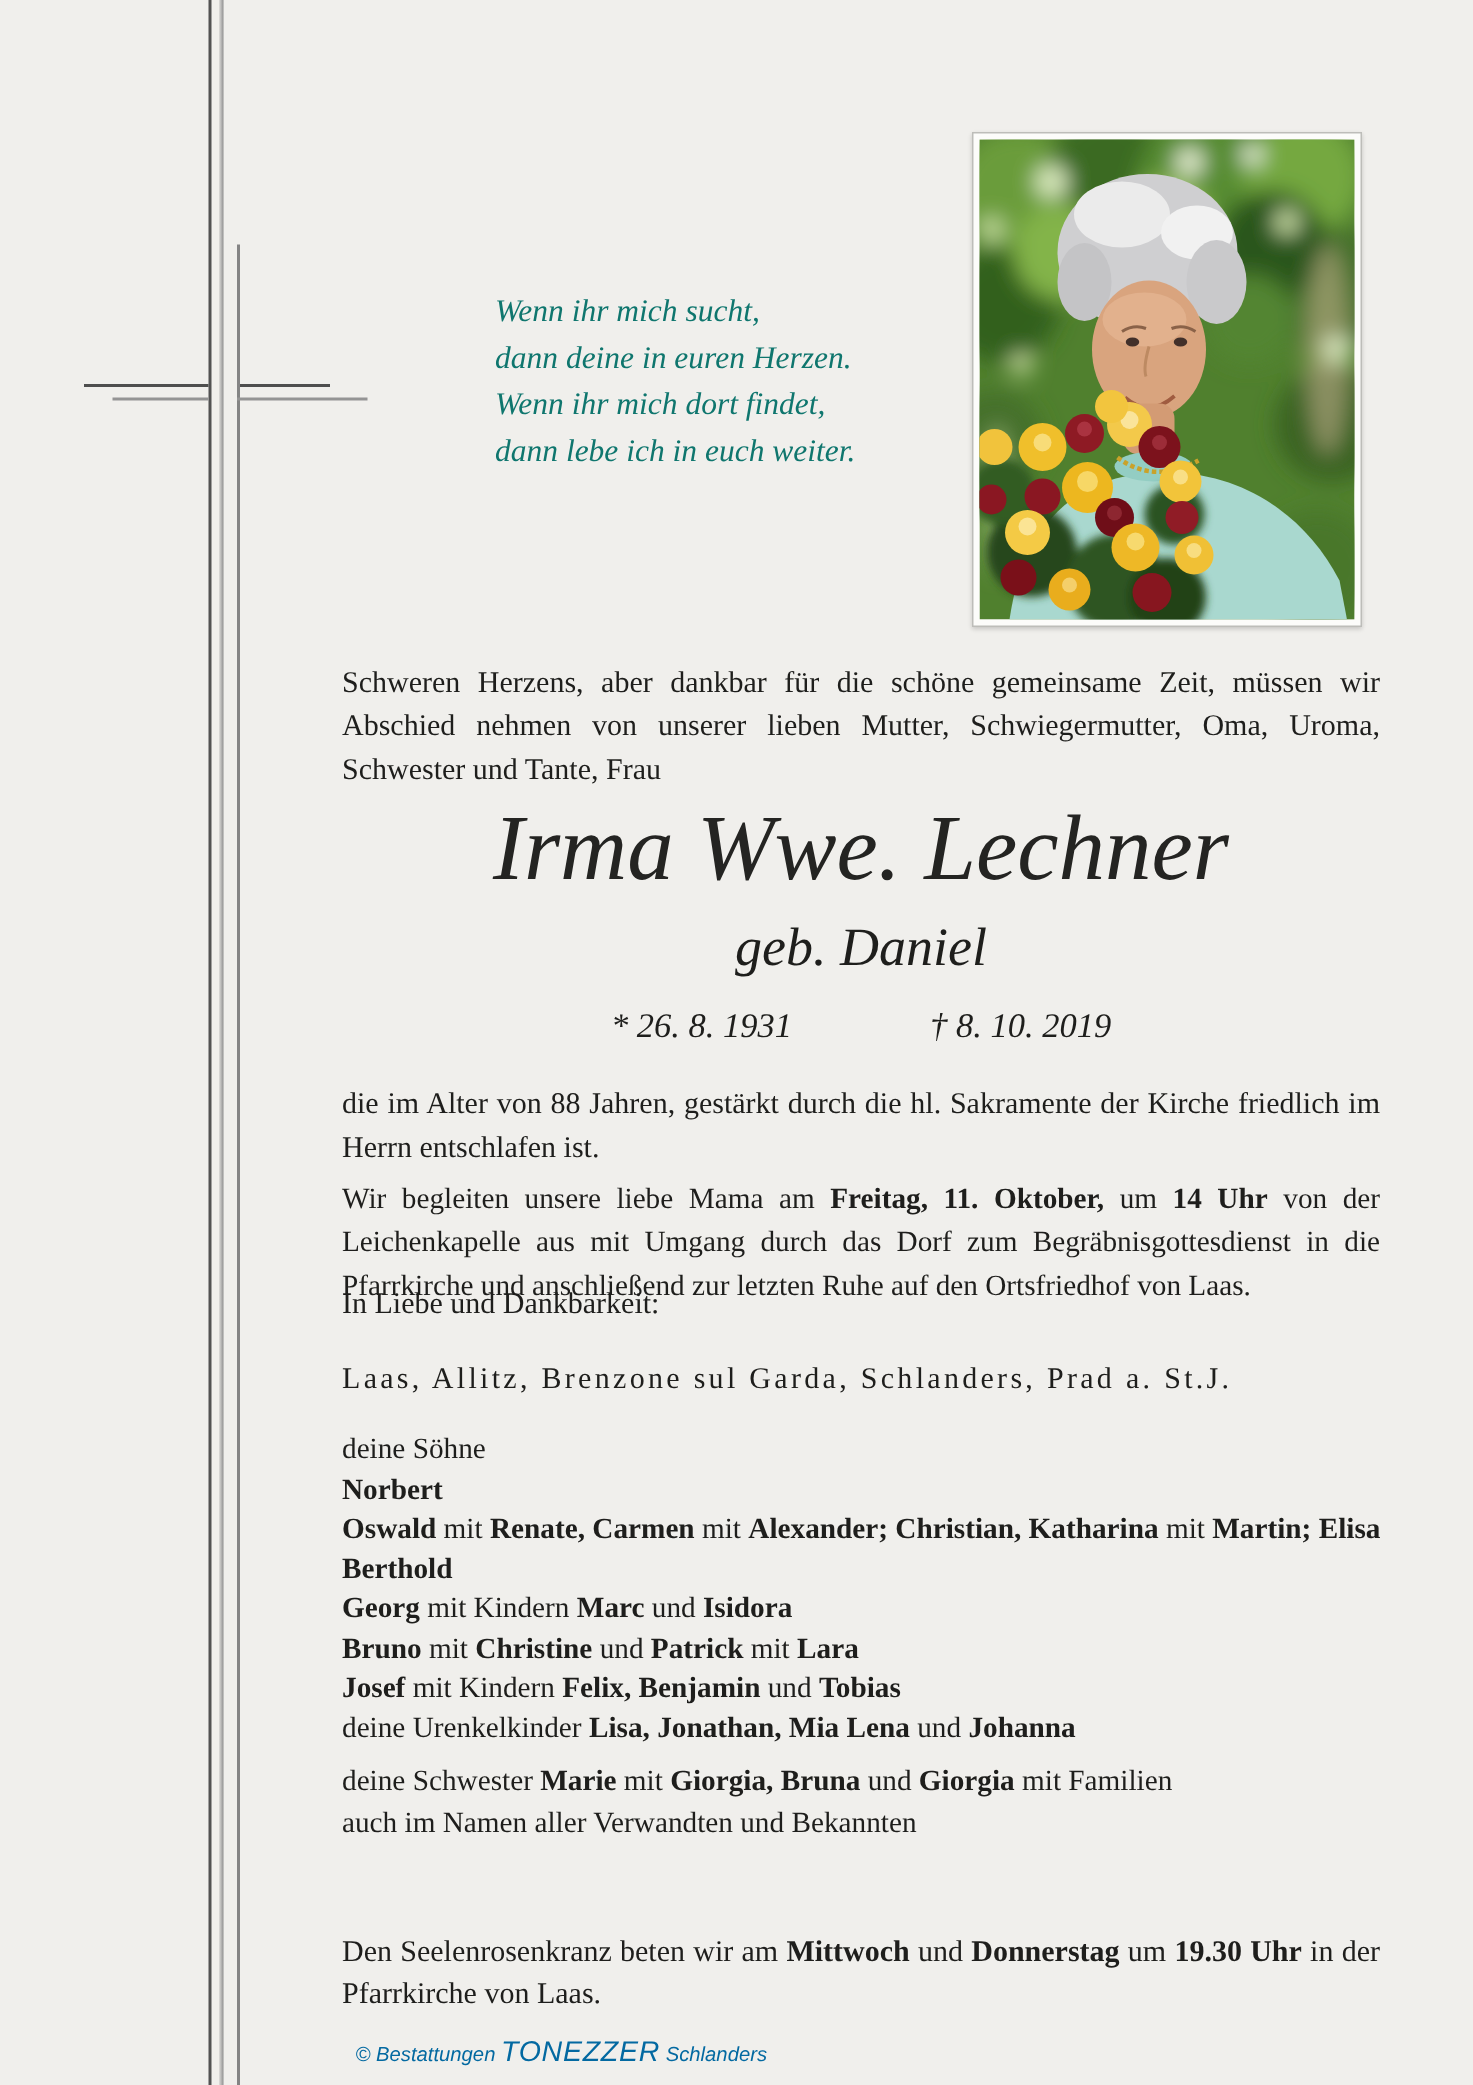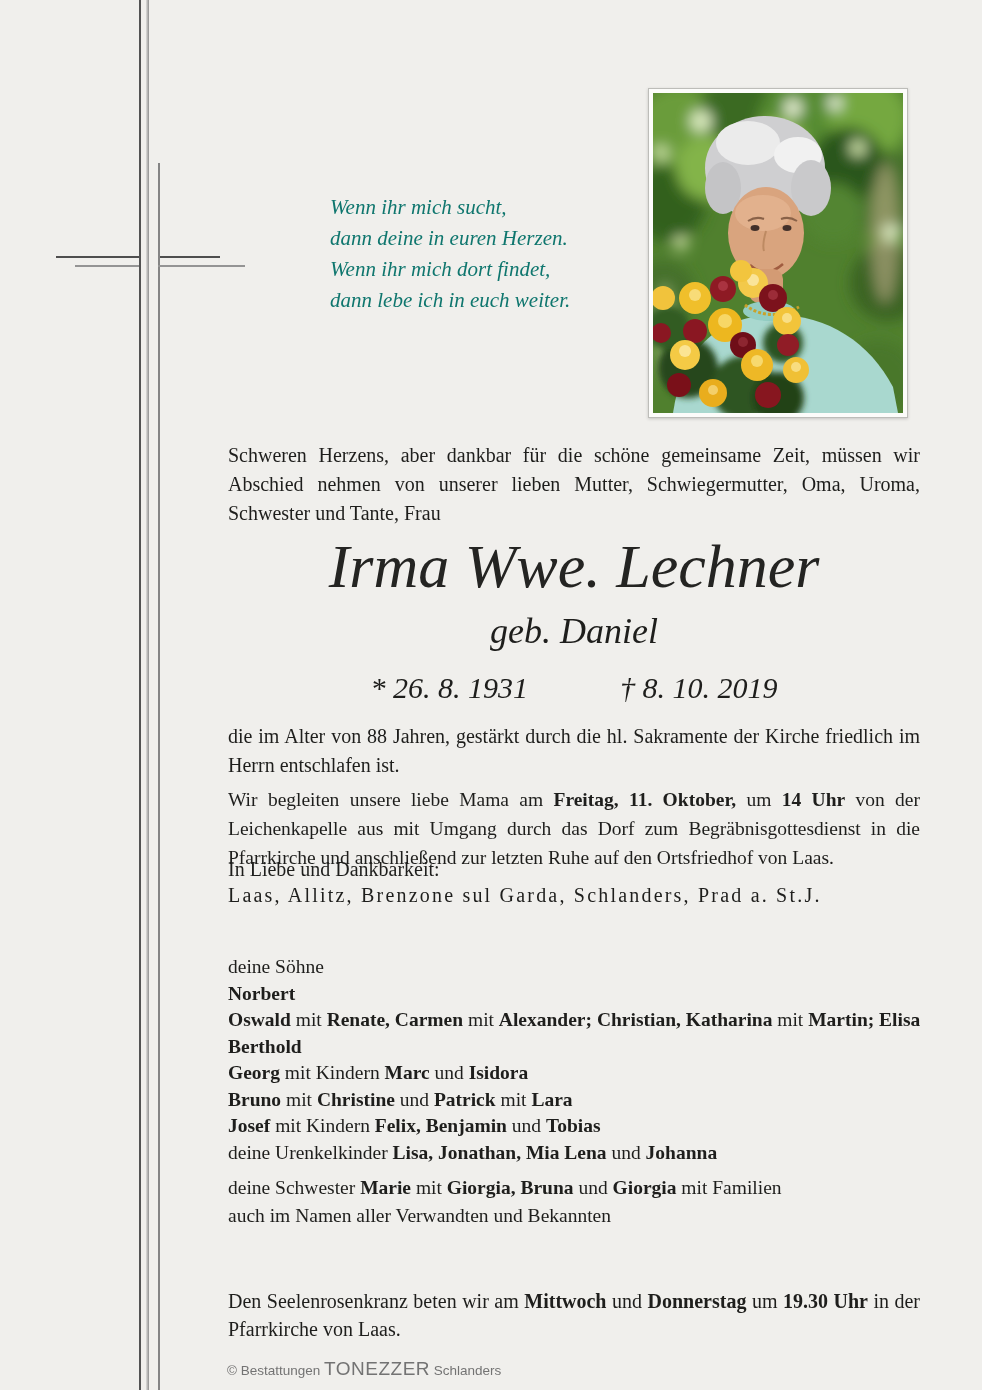--- a/index.html
+++ b/index.html
@@ -32,36 +32,36 @@
     box-sizing:border-box;background:#fcfcfa;border:1px solid #bdbdb9;
     padding:4px;box-shadow:0 1px 3px rgba(0,0,0,.18);
   }
   .photo svg{display:block;width:250px;height:320px;}
   
   .col{position:absolute;left:228px;width:692px;}
   .para{font-size:20px;line-height:29px;text-align:justify;}
   .intro{top:441px;}
   .deceased{top:533px;text-align:center;font-style:italic;font-size:62px;line-height:66px;color:#242422;}
   .maiden{top:610px;text-align:center;font-style:italic;font-size:36px;}
-  .dates{top:671px;display:flex;justify-content:center;gap:92px;font-style:italic;font-size:30px;}
+  .dates{top:671px;display:flex;justify-content:center;gap:92px;font-style:italic;font-size:23px;}
   .passing{top:722px;}
   .funeral{top:785px;font-size:19.5px;}
-  .places{top:884px;font-size:20px;letter-spacing:2.2px;}
+  .places{top:908px;font-size:20px;letter-spacing:2.2px;}
   .dedication{top:858px;font-size:20px;}
   .sons{top:954px;font-size:19.5px;line-height:26.5px;}
   .sons .mline,.sister .mline{white-space:nowrap;}
   .urenkel{top:1142px;font-size:19.5px;white-space:nowrap;}
   .sister{top:1174px;font-size:19.5px;line-height:27.5px;}
   .rosary{top:1241px;line-height:27.5px;margin-top:47px;}
   .b{font-weight:bold;}
   
   .footer{
-    position:absolute;left:227px;top:1358px;
+    position:absolute;left:237px;top:1358px;
     font-family:"Liberation Sans","DejaVu Sans",sans-serif;
-    font-size:13.5px;color:#737373;white-space:nowrap;
+    font-size:13.5px;color:#0369a1;white-space:nowrap;font-style:italic;
   }
   .footer .brand{font-size:19px;letter-spacing:.5px;}
 </style>
 </head>
 <body>
 
 <div id="page">
 
   <div>
     <div class="xline v-dark"></div>

